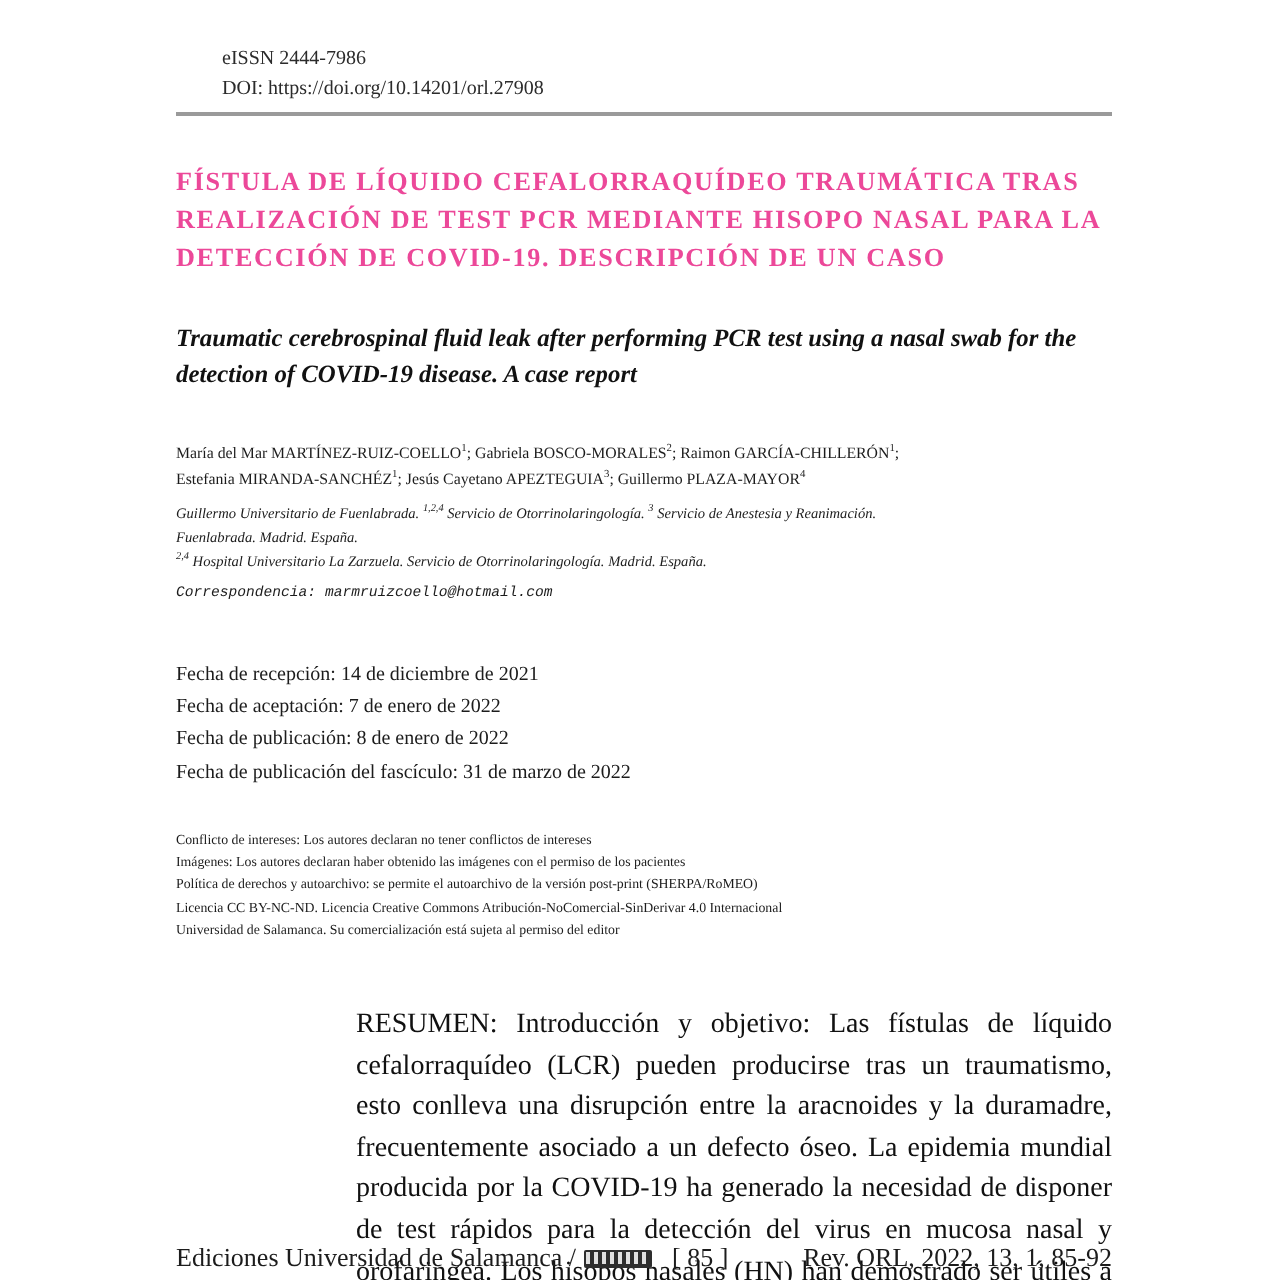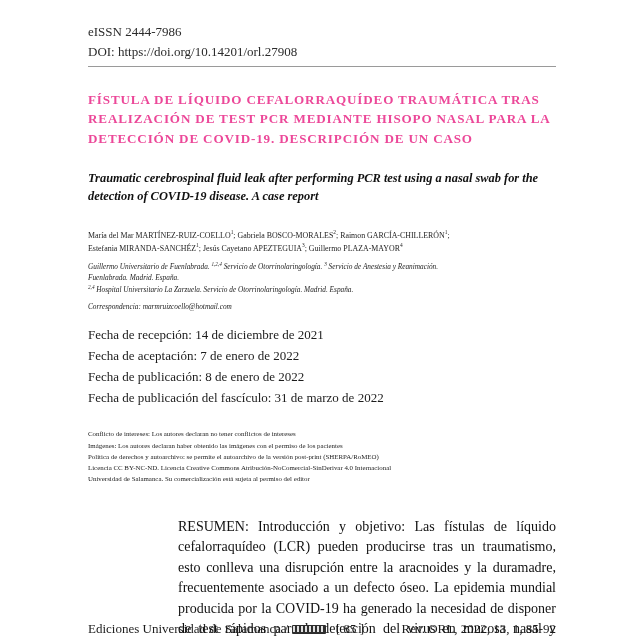--- a/index.html
+++ b/index.html
@@ -25,23 +25,24 @@
   .content {
     position: absolute;
     left: 88px;
     top: 0;
     width: 468px;
   }
 
   
   .masthead {
     padding-top: 22px;
-    font-size: 13px;
+    font-size: 10px;
     line-height: 1.52;
     color: #2b2b2b;
+    margin-left: 23px;
   }
   .masthead div { white-space: nowrap; }
 
   
   .section-label {
     margin-top: 25px;
     text-align: right;
     font-size: 11.4px;
     font-weight: bold;
     letter-spacing: 0.6px;
@@ -94,26 +95,27 @@
     font-size: 5.2px;
     vertical-align: super;
     line-height: 0;
     font-style: italic;
   }
   .correspondence {
     margin-top: 7px;
     font-size: 7.3px;
     font-style: italic;
     color: #1c1c1c;
+    font-family: Liberation Mono, monospace;
   }
 
   
   .dates {
-    margin-top: 13px;
-    font-size: 13px;
+    margin-top: 29px;
+    font-size: 10px;
     line-height: 1.62;
     color: #1c1c1c;
   }
 
   
   .legal {
     margin-top: 20px;
     font-size: 6.9px;
     line-height: 1.63;
     color: #1c1c1c;

